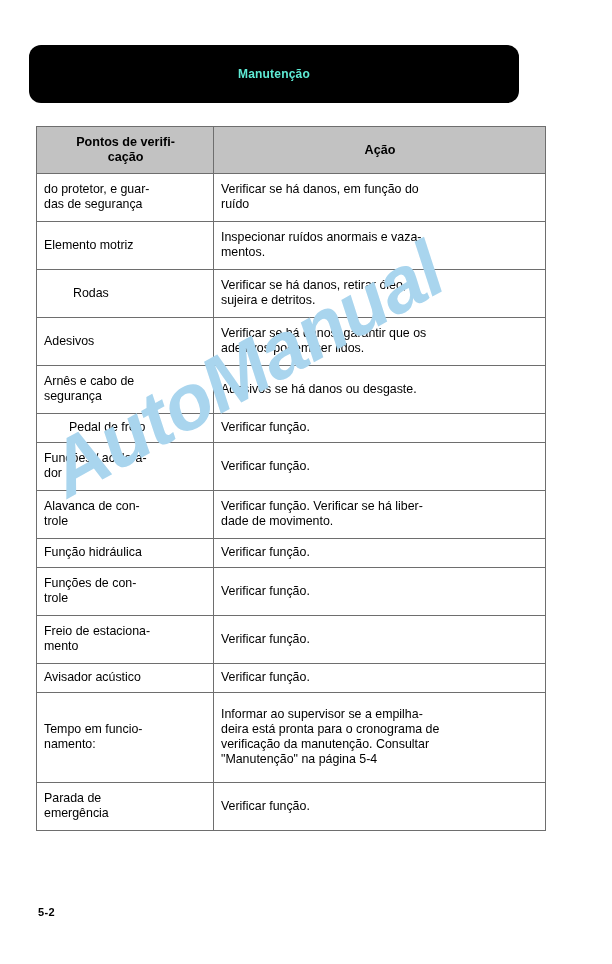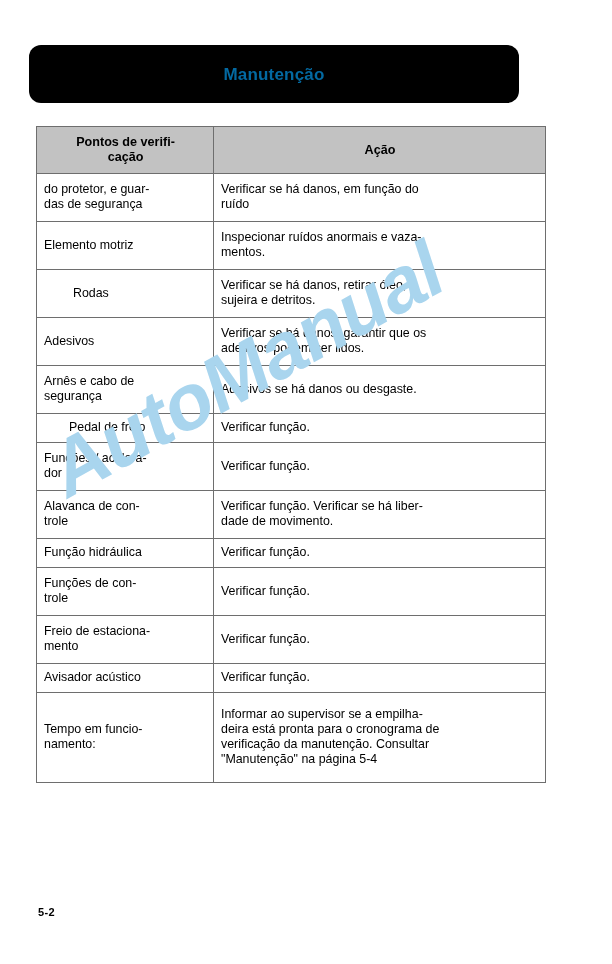--- a/index.html
+++ b/index.html
@@ -29,22 +29,22 @@
     top: 45px;
     width: 490px;
     height: 58px;
     background: #000000;
     border-radius: 12px;
     display: flex;
     align-items: center;
     justify-content: center;
   }
   .title-banner .title-text {
-    color: #0369a1;
-    font-size: 17px;
+    color: #5eead4;
+    font-size: 12px;
     font-weight: bold;
     letter-spacing: 0.2px;
     line-height: 1;
   }
 
   
   .watermark {
     position: absolute;
     left: 55px;
     top: 430px;
@@ -191,20 +191,25 @@
           <td class="col-action" style="white-space: pre-line;">Verificar função.</td>
         </tr>
         <tr class="r-tall">
           <td class="col-point" style="white-space: pre-line;">Tempo em funcio-
 namento:</td>
           <td class="col-action" style="white-space: pre-line;">Informar ao supervisor se a empilha-
 deira está pronta para o cronograma de
 verificação da manutenção. Consultar
 "Manutenção" na página 5-4</td>
         </tr>
+        <tr>
+          <td class="col-point" style="white-space: pre-line;">Parada de
+emergência</td>
+          <td class="col-action" style="white-space: pre-line;">Verificar função.</td>
+        </tr>
       </tbody>
   </table>
 
   <div class="watermark" style="color: rgb(169, 213, 238);">AutoManual</div>
 
   <div class="footer-page">5-2</div>
 
 </div>
 
 </body></html>

